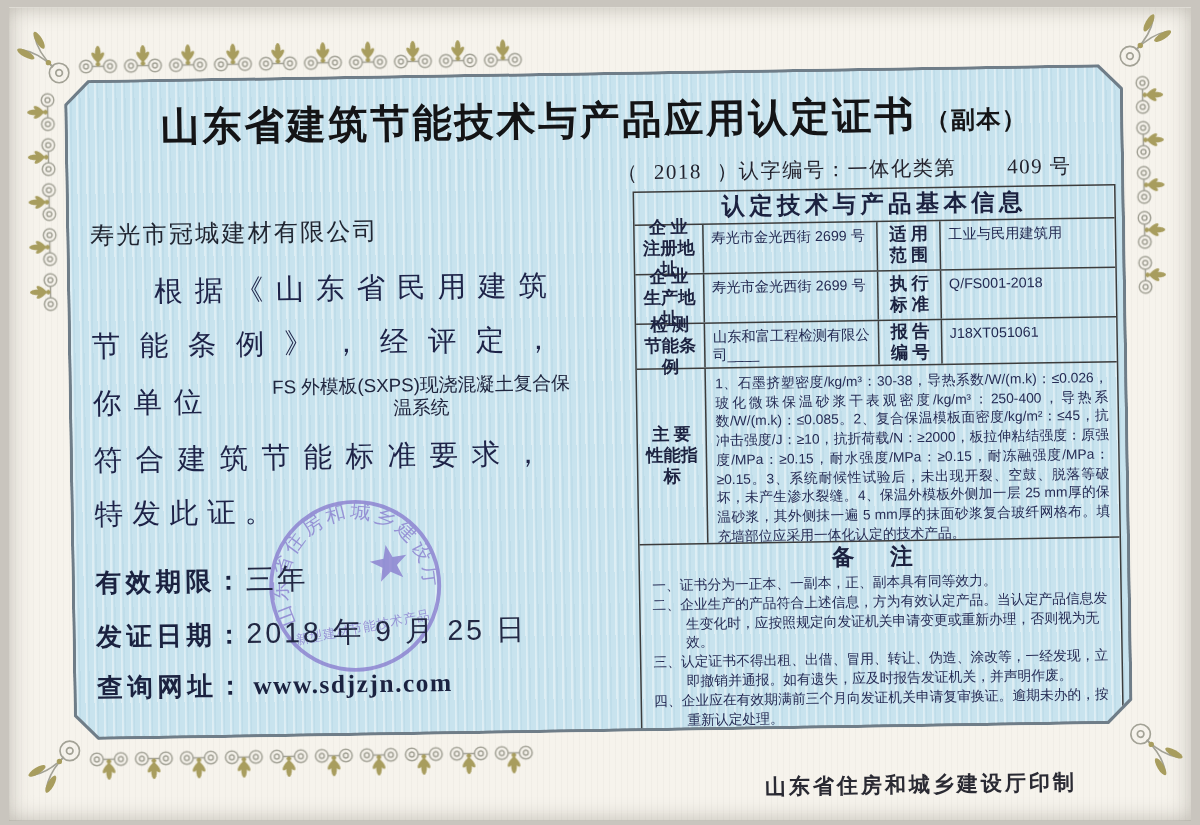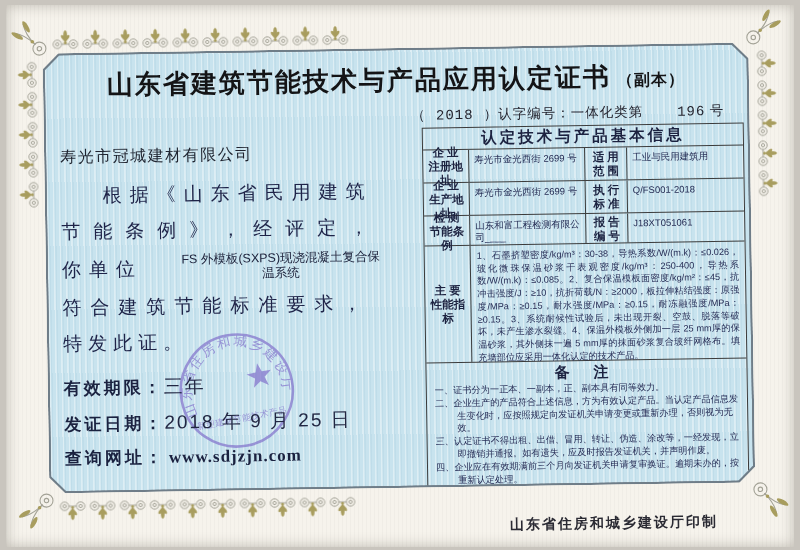--- a/index.html
+++ b/index.html
@@ -27,21 +27,21 @@
     clip-path:polygon(16px 0,calc(100% - 16px) 0,100% 16px,100% calc(100% - 16px),calc(100% - 16px) 100%,16px 100%,0 calc(100% - 16px),0 16px);}
   .panel{position:absolute;left:2px;top:2px;right:2px;bottom:2px;background:#c8e3ee;
     background-image:repeating-linear-gradient(90deg,rgba(255,255,255,.38) 0 1px,rgba(125,175,198,.12) 2px 3px,transparent 3px 6px);
     clip-path:polygon(15px 0,calc(100% - 15px) 0,100% 15px,100% calc(100% - 15px),calc(100% - 15px) 100%,15px 100%,0 calc(100% - 15px),0 15px);}
 
   .title-row{position:absolute;left:0;right:0;top:13px;text-align:center;white-space:nowrap;color:#141416;}
   .title-main{font-family:"Liberation Sans",sans-serif;font-weight:bold;font-size:26px;letter-spacing:2px;}
   .title-suffix{font-family:"Liberation Sans",sans-serif;font-weight:bold;font-size:16px;letter-spacing:1px;margin-left:6px;}
 
   .serial{position:absolute;top:57px;left:366px;right:8px;font-size:13.5px;color:#23232e;letter-spacing:1px;white-space:nowrap;}
-  .serial .num{font-family:Liberation Mono, monospace;font-size:14px;}
+  .serial .num{font-family:Liberation Serif, serif;font-size:14px;}
   .serial .gap1{display:inline-block;width:10px;}
   .serial .gap2{display:inline-block;width:34px;}
 
   .left-col{position:absolute;left:14px;top:92px;width:354px;color:#1e2348;}
   .company{font-family:"Liberation Sans",sans-serif;font-size:16px;letter-spacing:1.5px;color:#1f2430;}
   .para{margin-top:10px;}
   .p-line{font-size:19px;line-height:36px;white-space:nowrap;}
   .pl1{text-indent:42px;letter-spacing:8px;}
   .pl2{letter-spacing:13px;}
   .pl3{letter-spacing:8px;line-height:40px;}
@@ -221,21 +221,21 @@
     </svg>
 
     <div class="panel-outline">
       <div class="panel">
 
         <div class="title-row">
           <span class="title-main">山东省建筑节能技术与产品应用认定证书</span><span class="title-suffix">（副本）</span>
         </div>
 
         <div class="serial">
-          <span>（</span><span class="gap1"></span><span class="num">2018</span><span class="gap1"></span><span>）认字编号：</span><span>一体化类第</span><span class="gap2"></span><span class="num">196</span>
+          <span>（</span><span class="gap1"></span><span class="num">2018</span><span class="gap1"></span><span>）认字编号：</span><span>一体化类第</span><span class="gap2"></span><span class="num">409</span>
           <span>号</span>
         </div>
 
         <svg class="seal" viewBox="0 0 124 124">
           <defs>
               <path id="seal-arc" d="M 20.3,82.4 A 46,46 0 1 1 103.7,82.4" fill="none"></path>
             </defs>
           <circle cx="62" cy="62" r="56" fill="none" stroke="#8374cc" stroke-width="2.6"></circle>
           <text font-family="Liberation Serif, serif" font-size="13.5" fill="#8374cc" letter-spacing="2">
             <textPath href="#seal-arc" startOffset="4">山东省住房和城乡建设厅</textPath>

